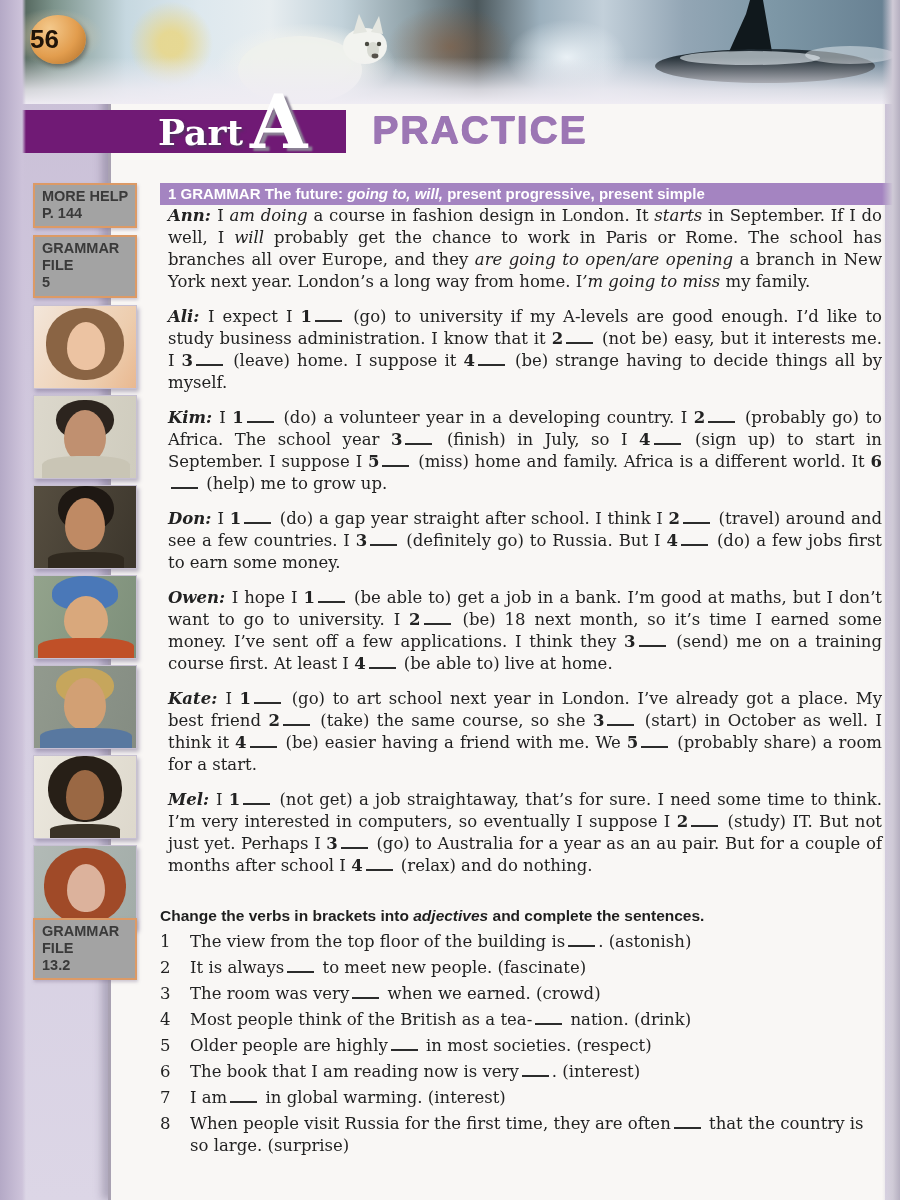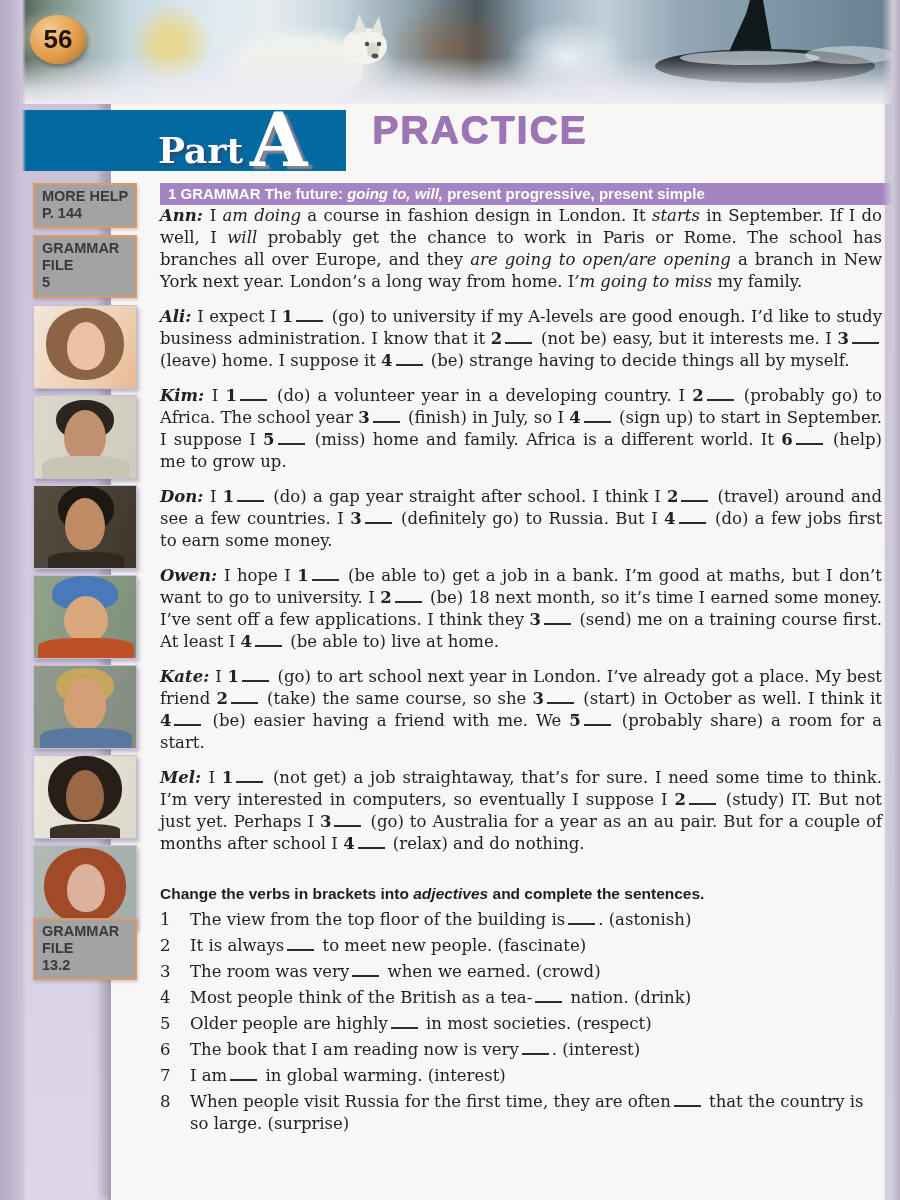--- a/index.html
+++ b/index.html
@@ -29,25 +29,25 @@
         #c2d2da 38%,#8d9fa6 46%,#4c585c 53%,#9cb0bd 60%,#c3d0da 67%,#93a6b5 76%,
         #7d97a6 86%,#657e90 100%);}
   .banner-fade{position:absolute;left:0;top:0;width:900px;height:104px;
     background:linear-gradient(180deg,rgba(239,236,243,0) 55%,rgba(239,236,243,.82) 86%,#efecf3 100%);}
   .orca{position:absolute;right:0;top:0;}
   .wolf{position:absolute;left:215px;top:4px;}
 
   .page-badge{position:absolute;left:30px;top:15px;width:56px;height:49px;border-radius:50%;
     background:radial-gradient(circle at 35% 28%,#f4c98c,#e29d4e 55%,#b3712a 95%);
     box-shadow:2px 3px 4px rgba(40,30,20,.4);
-    display:flex;align-items:center;justify-content:center;
+    display:flex;align-items:center;justify-content:flex-start;
     font-weight:bold;font-size:26px;color:#201409;}
 
   
-  .part-banner{position:absolute;left:0;top:110px;width:346px;height:61px;background:#0369a1;}
+  .part-banner{position:absolute;left:0;top:110px;width:346px;height:43px;background:#701a75;}
   .part-word{position:absolute;left:158px;bottom:3px;color:#fff;
     font-family:"DejaVu Serif",serif;font-weight:bold;font-size:36px;line-height:1;
     text-shadow:2px 2px 3px rgba(70,58,88,.75);}
   .part-letter{position:absolute;left:250px;bottom:-6px;color:#fff;
     font-family:"DejaVu Serif",serif;font-weight:bold;font-size:74px;line-height:1;
     text-shadow:4px 3px 2px #8c8496;}
   .practice-title{position:absolute;left:372px;top:110px;color:#9c76b4;
     font-weight:bold;font-size:39px;letter-spacing:2px;line-height:1;
     text-shadow:1px 0 0 #9c76b4,0 1px 0 #9c76b4;}
 
@@ -98,21 +98,21 @@
   .ph7{background:linear-gradient(110deg,#b2bab6,#a2aca8);}
   .ph7 .hair{left:10px;top:2px;width:82px;height:76px;background:#a04a28;}
   .ph7 .face{left:33px;top:18px;width:38px;height:48px;background:#dcb29c;}
 
   
   .main-col{position:absolute;left:160px;top:183px;width:722px;}
   .sec-bar{box-sizing:border-box;width:806px;background:#a484c1;color:#fff;
     font-weight:bold;font-size:15px;padding:2px 8px 1px 8px;line-height:1.25;}
   .intro{font-weight:bold;font-size:15.5px;line-height:1.42;color:#1e1e1e;margin:8px 0 10px 0;}
   .para{font-family:"DejaVu Serif",serif;font-size:16.5px;line-height:22px;color:#222;
-    text-align:justify;margin:0 0 13px 0;}
+    text-align:justify;margin:0 0 13px 8px;}
   .speaker-name{font-weight:bold;font-style:italic;}
   .it{font-style:italic;}
   .num{font-weight:bold;}
   .blank{display:inline-block;width:27px;height:13px;border-bottom:2px solid #2c2c2c;
     margin:0 3px;}
   .ex2-list{margin-top:2px;}
   .ex2-item{display:flex;font-family:"DejaVu Serif",serif;font-size:16.5px;
     line-height:22px;color:#222;margin-bottom:4px;}
   .ex2-num{width:30px;flex:0 0 30px;}
   .ex2-text{flex:1;}

